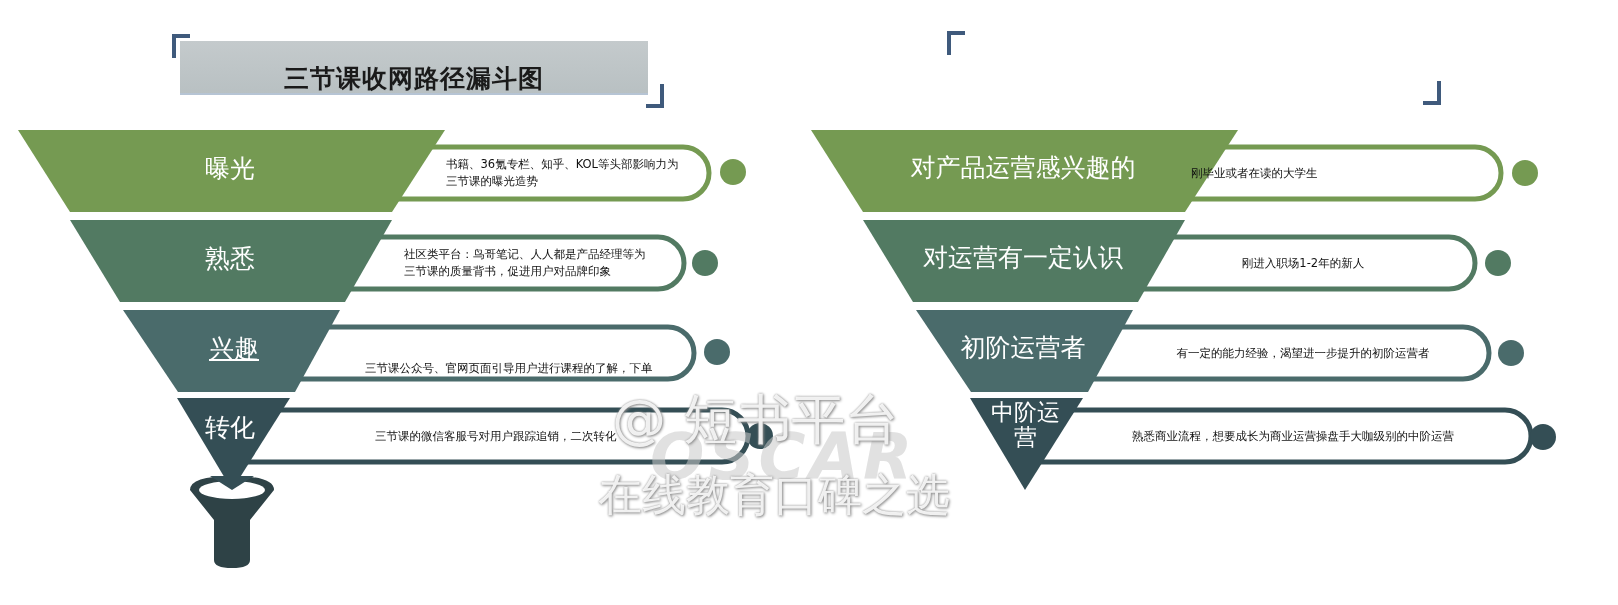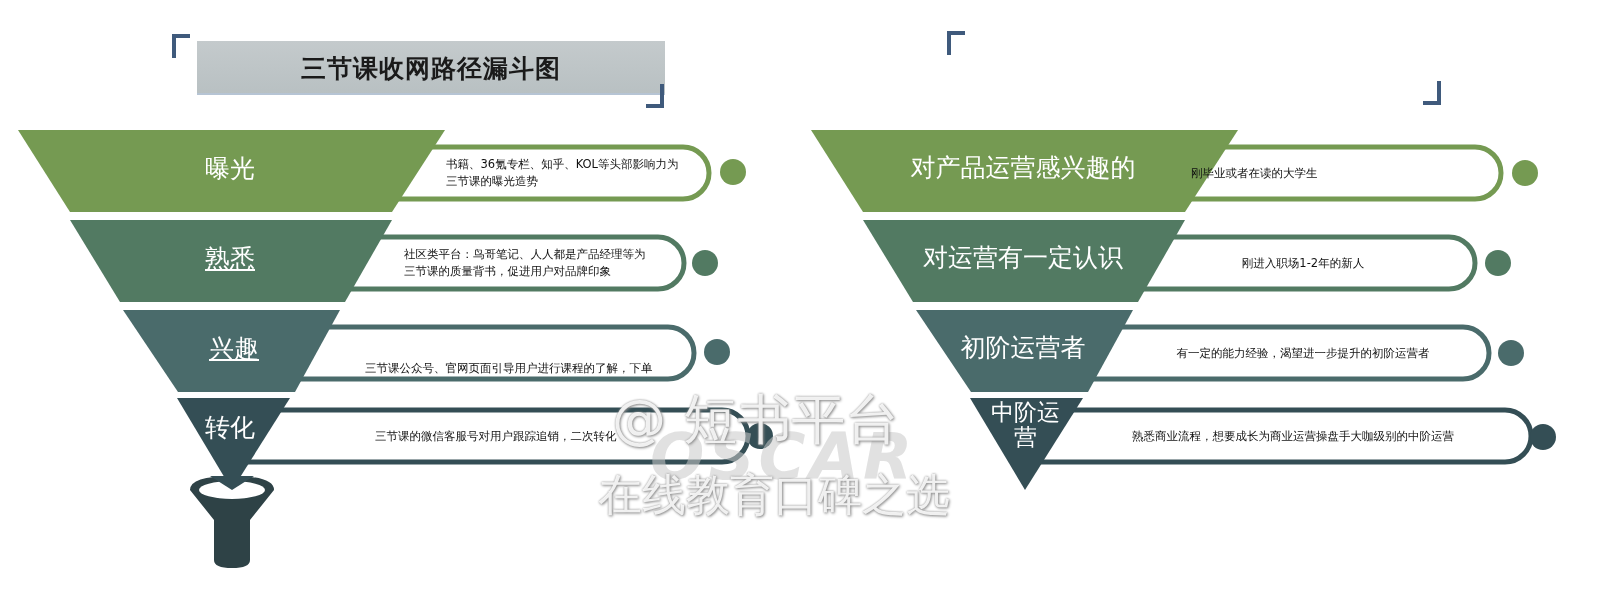--- a/index.html
+++ b/index.html
@@ -1,22 +1,22 @@
 <!DOCTYPE html>
 <html><head>
 <meta charset="utf-8">
 <style>
   html, body { margin:0; padding:0; background:#ffffff; }
   body { width:1618px; height:605px; position:relative; overflow:hidden;
          font-family:"DejaVu Sans","Liberation Sans",sans-serif; }
   .panel { position:absolute; top:0; width:800px; height:605px; }
   .title-box { position:absolute; height:54px; background:linear-gradient(180deg,#c4cacc 0%,#b8c0c2 100%);
-               display:flex; align-items:center; justify-content:center;
+               display:flex; align-items:flex-end; justify-content:center;
                font-family:"DejaVu Serif","Liberation Serif",serif; font-weight:bold; font-size:25px; color:#1a1a1a;
-               letter-spacing:1px; box-shadow: inset 0 -2px 0 #b6c4d4; margin-left: 17px; }
+               letter-spacing:1px; box-shadow: inset 0 -2px 0 #b6c4d4; }
   .bracket { position:absolute; width:14px; height:20px; border-color:#3f5a7c; border-style:solid; }
   .bracket.tl { border-width:4px 0 0 4px; }
   .bracket.br { border-width:0 4px 4px 0; }
   svg { position:absolute; left:0; top:0; }
   .layer-label { position:absolute; color:#ffffff; font-family:"DejaVu Serif","Liberation Serif",serif;
                  font-size:25px; text-align:center; line-height:1.1; }
   .desc { position:absolute; font-size:11.5px; color:#111; line-height:17px; font-family:"DejaVu Sans","Liberation Sans",sans-serif; }
   .watermark { position:absolute; font-family:"DejaVu Sans","Liberation Sans",sans-serif; color:rgba(255,255,255,0.85);
                text-shadow: 0 0 2px #999, 1px 1px 3px #888; pointer-events:none; }
 </style>
@@ -55,21 +55,21 @@
     <polygon points="177,398 290,398 232,490" fill="#344e55"></polygon>
 
     <g fill="#2e4246">
       <path d="M190 490 Q190 476 232 476 Q274 476 274 490 L250 520 L250 560 Q250 568 232 568 Q214 568 214 560 L214 520 Z"></path>
       <ellipse cx="232" cy="490" rx="33" ry="9" fill="#ffffff"></ellipse>
     </g>
     <polygon points="210,476 254,476 232,490" fill="#344e55"></polygon>
   </svg>
 
   <div class="layer-label" style="left:180px; top:155px; width:100px;">曝光</div>
-  <div class="layer-label" style="left:180px; top:245px; width:100px;text-decoration:underline;">熟悉</div>
+  <div class="layer-label" style="left:180px; top:245px; width:100px;">熟悉</div>
   <div class="layer-label" style="left:184px; top:335px; width:100px;text-decoration:underline;">兴趣</div>
   <div class="layer-label" style="left:180px; top:414px; width:100px;">转化</div>
 
   <div class="desc" style="left:446px; top:156px;">
     <div>书籍、36氪专栏、知乎、KOL等头部影响力为</div>
     <div>三节课的曝光造势</div>
   </div>
   <div class="desc" style="left:404px; top:246px;">
     <div>社区类平台：鸟哥笔记、人人都是产品经理等为</div>
     <div>三节课的质量背书，促进用户对品牌印象</div>

